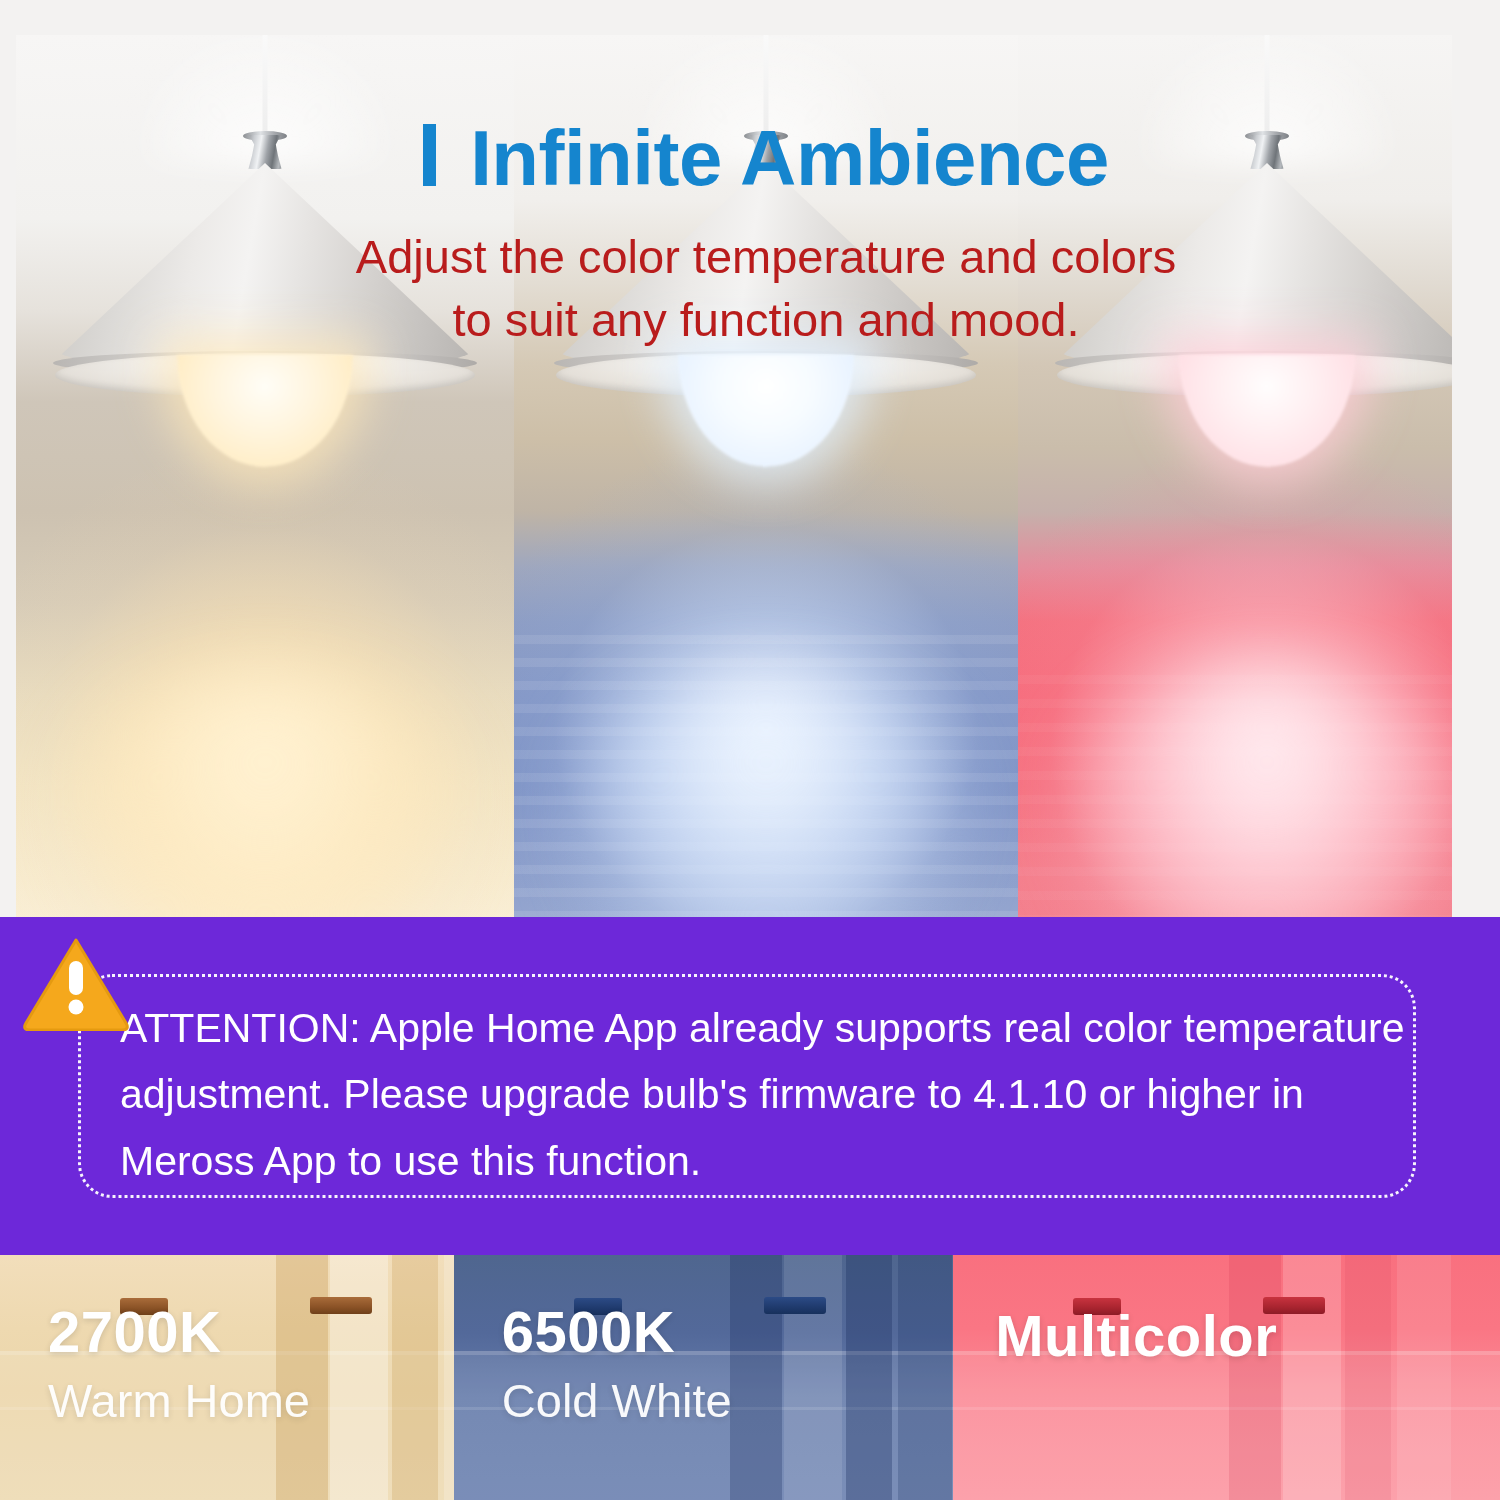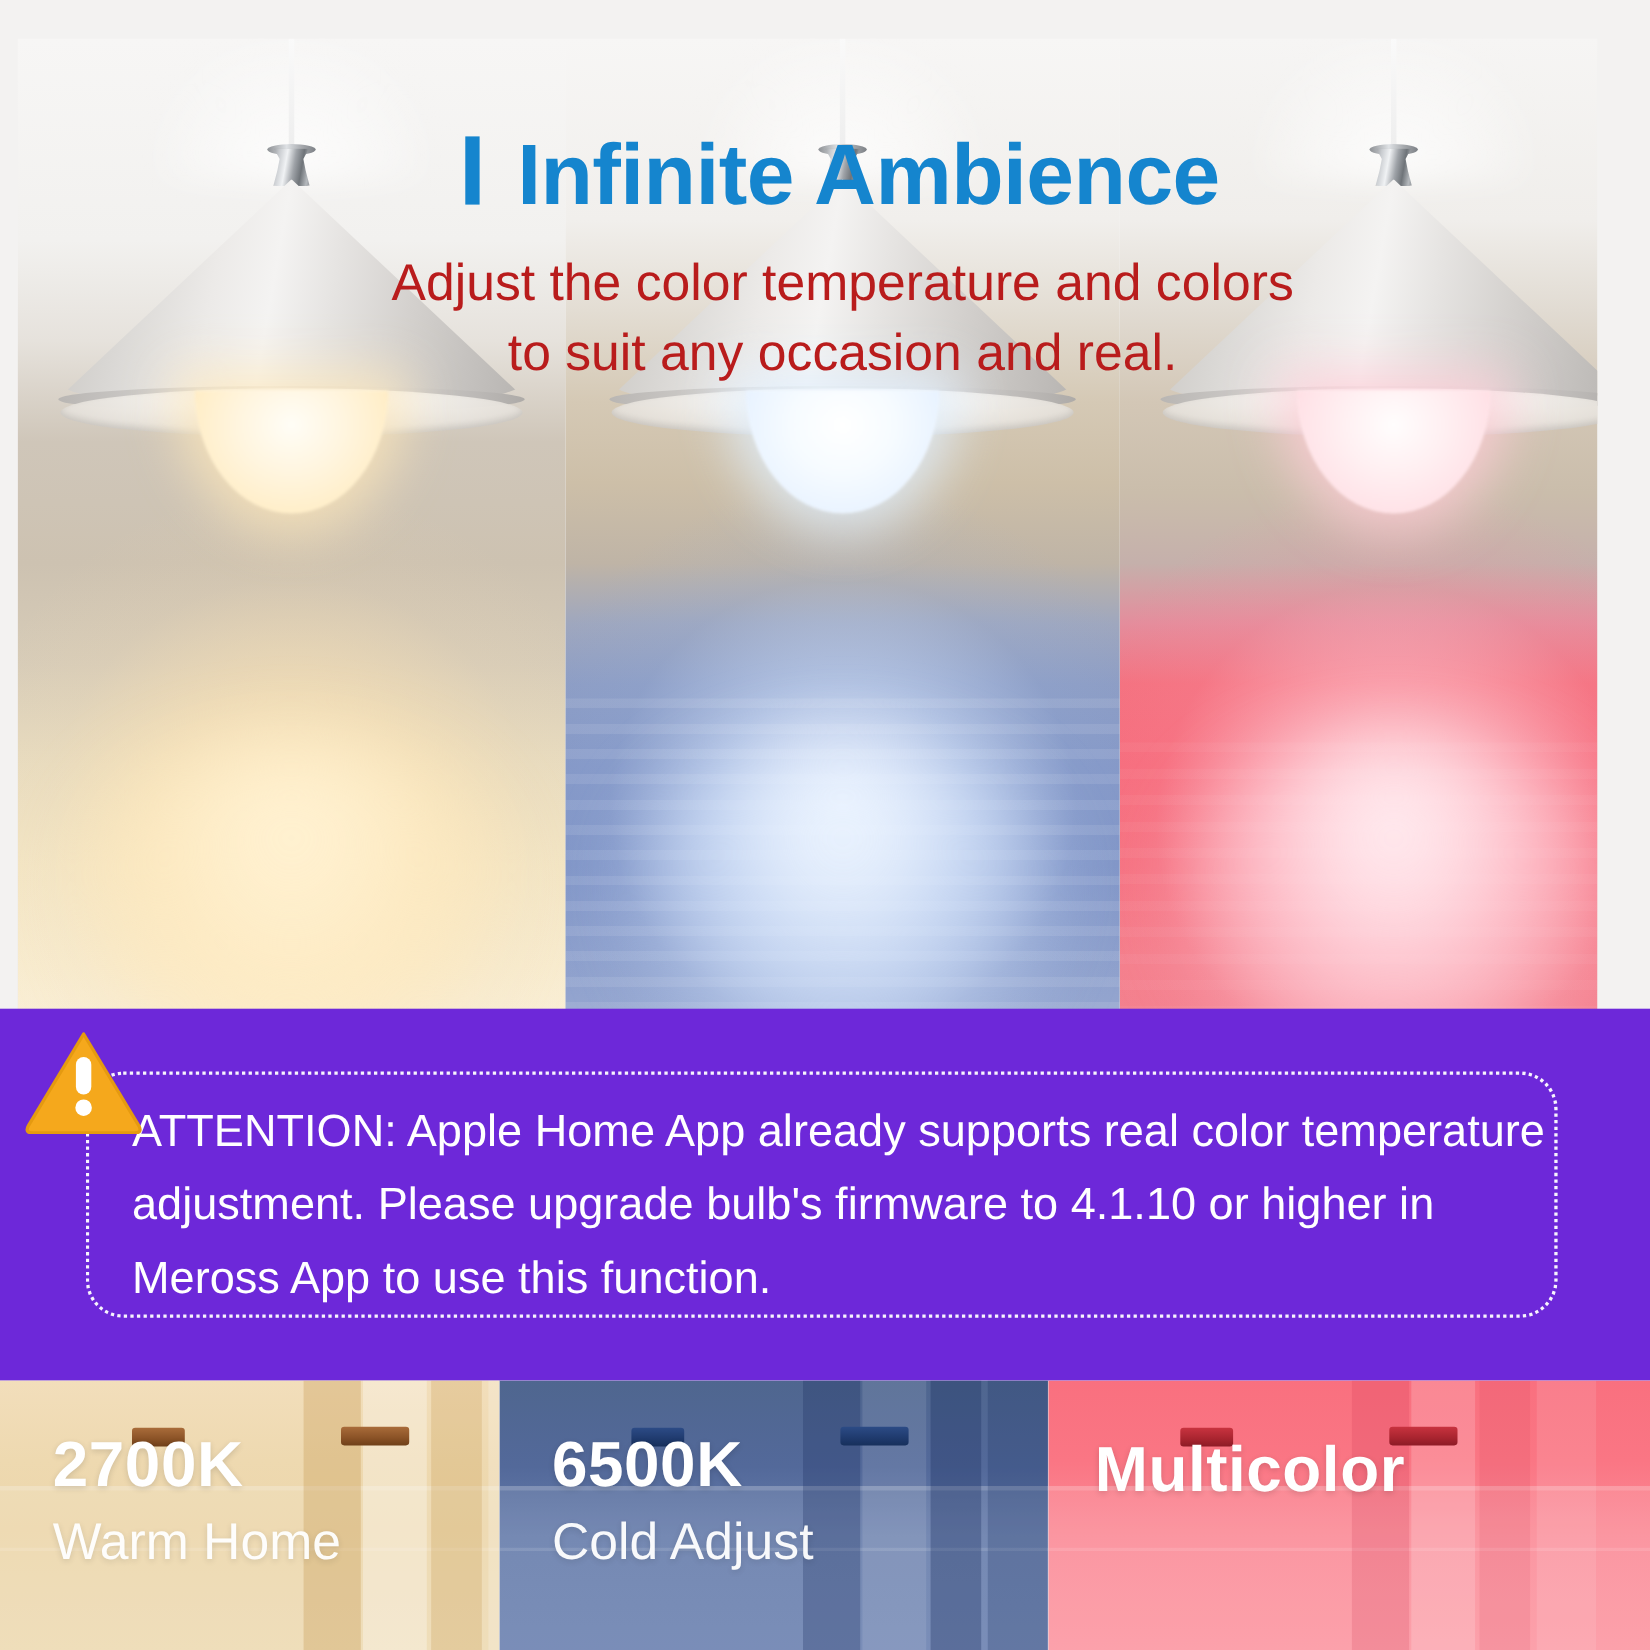--- a/index.html
+++ b/index.html
@@ -511,21 +511,21 @@
           <div class="bulb bulb-pink"></div>
         </div>
       </div>
 
     </div>
 
     <div class="hero-text">
       <h1 class="title-row" style="color: rgb(21, 133, 206);"><span class="title-bar" style="background: rgb(21, 133, 206);"></span><span class="title-text">Infinite Ambience</span></h1>
       <p class="subtitle" style="color: #b91c1c;">
         <span>Adjust the color temperature and colors</span><br>
-        <span>to suit any occasion and real.</span>
+        <span>to suit any function and mood.</span>
       </p>
     </div>
   </div>
 
   <div class="attention" style="background: #6d28d9;">
     <div class="attention-box"></div>
 
     <svg class="warn-icon" viewBox="0 0 108 96">
       <path d="M54 5 L104 88 Q108 95 100 95 L8 95 Q0 95 4 88 Z" fill="#F5A81C" stroke="#E59A10" stroke-width="3" stroke-linejoin="round"></path>
       <rect x="47" y="26" width="14" height="34" rx="7" fill="#FFFFFF"></rect>
@@ -558,21 +558,21 @@
       <div class="door-frame"></div>
       <div class="door-inner"></div>
       <div class="door-slab slab-1"></div>
       <div class="door-slab slab-2"></div>
       <div class="door-slab slab-3"></div>
       <div class="door-slab slab-4"></div>
       <div class="hook hook-1"></div>
       <div class="hook hook-2"></div>
       <div class="sw-labels">
         <p class="sw-kelvin">6500K</p>
-        <p class="sw-name">Cold Adjust</p>
+        <p class="sw-name">Cold White</p>
       </div>
     </div>
 
     <div class="swatch sw-c">
       <div class="sw-bg"></div>
       <div class="door-frame"></div>
       <div class="door-inner"></div>
       <div class="door-slab slab-1"></div>
       <div class="door-slab slab-2"></div>
       <div class="door-slab slab-3"></div>

